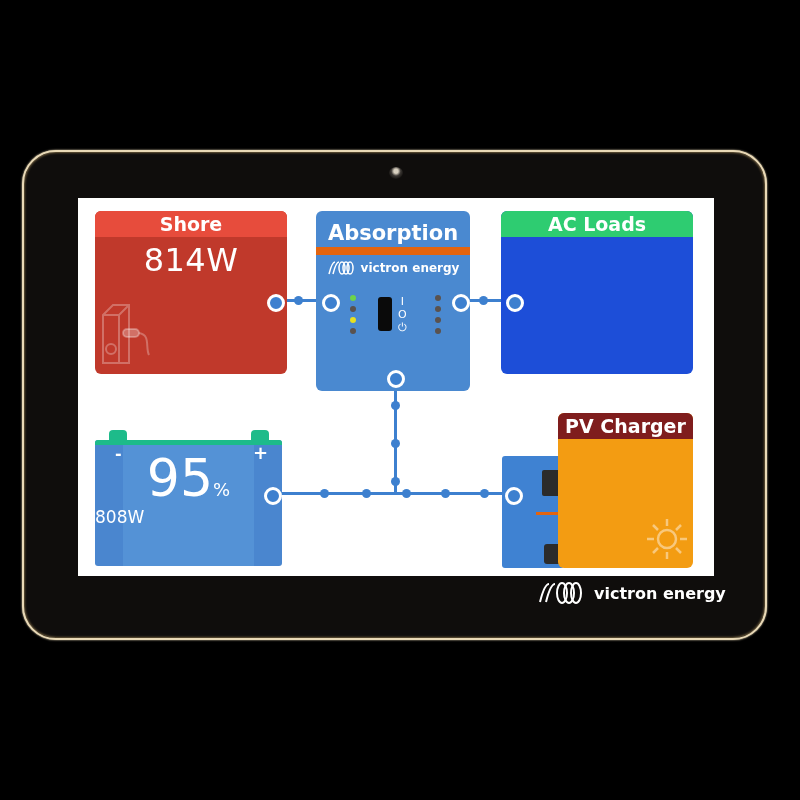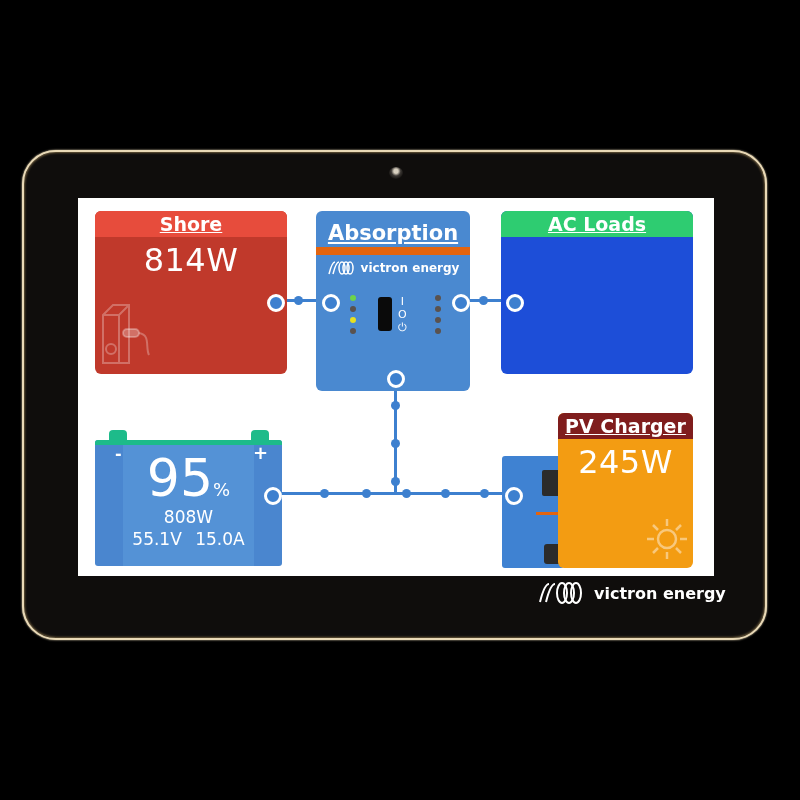--- a/index.html
+++ b/index.html
@@ -1,41 +1,41 @@
 <!DOCTYPE html>
 <html><head>
 <meta charset="utf-8">
 <style>
   html, body { margin:0; padding:0; }
   body { width:800px; height:800px; background:#000; position:relative; overflow:hidden; font-family:"DejaVu Sans", sans-serif; }
   .device { position:absolute; left:22px; top:150px; width:745px; height:490px; border-radius:34px; background:#0f0d0c; border:2px solid #e9d9b6; box-shadow:0 0 3px #c9a86a inset, 0 0 2px #f4e4c0; box-sizing:border-box; }
   .camera { position:absolute; left:389px; top:167px; width:14px; height:12px; border-radius:50%; background:radial-gradient(circle at 50% 35%, #d8d0c0 0 20%, #3a3633 45%, #141210 75%); }
   .screen { position:absolute; left:78px; top:198px; width:636px; height:378px; background:#fff; }
   .tile { position:absolute; border-radius:6px; overflow:hidden; color:#fff; }
-  .tile .title { height:26px; line-height:26px; text-align:center; font-weight:bold; font-size:19px;text-decoration:underline; }
+  .tile .title { height:26px; line-height:26px; text-align:center; font-weight:bold; font-size:19px; }
   .tile .value { text-align:center; font-size:32px; margin-top:4px; letter-spacing:0.5px; }
   .shore { left:95px; top:211px; width:192px; height:163px; background:#c0392b; }
   .shore .title { background:#e74c3c; }
   .acloads { left:501px; top:211px; width:192px; height:163px; background:#1d4ed8; }
   .acloads .title { background:#2ecc71; }
   .inverter { left:316px; top:211px; width:154px; height:180px; background:#4a89d0; }
   .inverter .title { height:36px; line-height:44px; font-size:21px; }
   .inverter .band { height:8px; background:#e2640f; }
   .brand-small { display:flex; align-items:center; justify-content:center; gap:4px; margin-top:5px; font-size:12px; font-weight:bold; }
   .leds { position:absolute; top:84px; display:flex; flex-direction:column; gap:5px; }
   .led { width:6px; height:6px; border-radius:50%; background:#5a524e; }
   .display { position:absolute; left:62px; top:86px; width:14px; height:34px; border-radius:3px; background:#0a0a0a; }
   .sw { position:absolute; left:82px; top:84px; font-size:11px; line-height:13px; text-align:center; }
   .battery { position:absolute; left:95px; top:440px; width:187px; height:126px; background:#4a86cf; border-radius:3px; color:#fff; }
   .battery .top { position:absolute; left:0; right:0; top:0; height:5px; background:#1dbb8a; border-radius:3px 3px 0 0; }
   .terminal { position:absolute; top:-10px; width:18px; height:10px; background:#1dbb8a; border-radius:4px 4px 0 0; }
   .bat-mid { position:absolute; left:28px; right:28px; top:5px; bottom:0; background:#5492d6; }
   .soc { position:absolute; left:0; right:0; top:8px; text-align:center; font-size:52px; }
   .soc .pct { font-size:18px; }
-  .bat-power { position:absolute; left:0; right:0; top:67px; text-align:center; font-size:17px; }
+  .bat-power { position:absolute; left:0; right:0; top:67px; font-size:17px; }
   .bat-va { position:absolute; left:0; right:0; top:89px; text-align:center; font-size:17px; word-spacing:8px; }
   .mppt { position:absolute; left:502px; top:456px; width:62px; height:112px; background:#3f82d2; border-radius:3px; }
   .pv { left:558px; top:413px; width:135px; height:155px; background:#f39c12; }
   .pv .title { background:#7f1d1d; }
   .node { position:absolute; width:12px; height:12px; border-radius:50%; border:3px solid #fff; background:#3d80cf; box-sizing:content-box; }
   .dot { position:absolute; width:9px; height:9px; border-radius:50%; background:#3d80cf; }
   .line { position:absolute; background:#3d80cf; }
   .footer-brand { position:absolute; left:538px; top:580px; display:flex; align-items:center; gap:6px; color:#fff; font-weight:bold; font-size:16px; }
 </style>
 </head>
@@ -112,35 +112,30 @@
   <div class="terminal" style="left:14px;"></div>
   <div class="terminal" style="left:156px;"></div>
   <div class="bat-mid"></div>
   <div class="top"></div>
   <div style="position:absolute;left:20px;top:4px;font-size:16px;font-weight:bold;">-</div>
   <div style="position:absolute;left:158px;top:2px;font-size:18px;font-weight:bold;">+</div>
   <div class="soc">
     <span>95</span><span class="pct">%</span>
   </div>
   <div class="bat-power">808W</div>
-  <div class="bat-va">
-    <span>55.1V</span>
-    <span>15.0A</span>
-  </div>
 </div>
 
 <div class="mppt">
   <div style="position:absolute;left:40px;top:14px;width:22px;height:26px;background:#2b2b2b;border-radius:2px;"></div>
   <div style="position:absolute;left:34px;top:56px;width:28px;height:3px;background:#e2640f;"></div>
   <div style="position:absolute;left:42px;top:88px;width:20px;height:20px;background:#2b2b2b;border-radius:3px;"></div>
 </div>
 
 <div class="tile pv">
   <div class="title">PV Charger</div>
-  <div class="value">245W</div>
   <svg style="position:absolute;left:87px;top:104px;" width="44" height="44" viewBox="0 0 44 44" fill="none" stroke="rgba(255,255,255,0.45)" stroke-width="2.5">
     <circle cx="22" cy="22" r="9"></circle>
     <path d="M22 2 L22 9 M22 35 L22 42 M2 22 L9 22 M35 22 L42 22 M8 8 L13 13 M31 31 L36 36 M8 36 L13 31 M31 13 L36 8"></path>
   </svg>
 </div>
 
 <div class="node" style="left:267px;top:294px;"></div>
 <div class="node" style="left:322px;top:294px;"></div>
 <div class="node" style="left:452px;top:294px;"></div>
 <div class="node" style="left:506px;top:294px;"></div>

